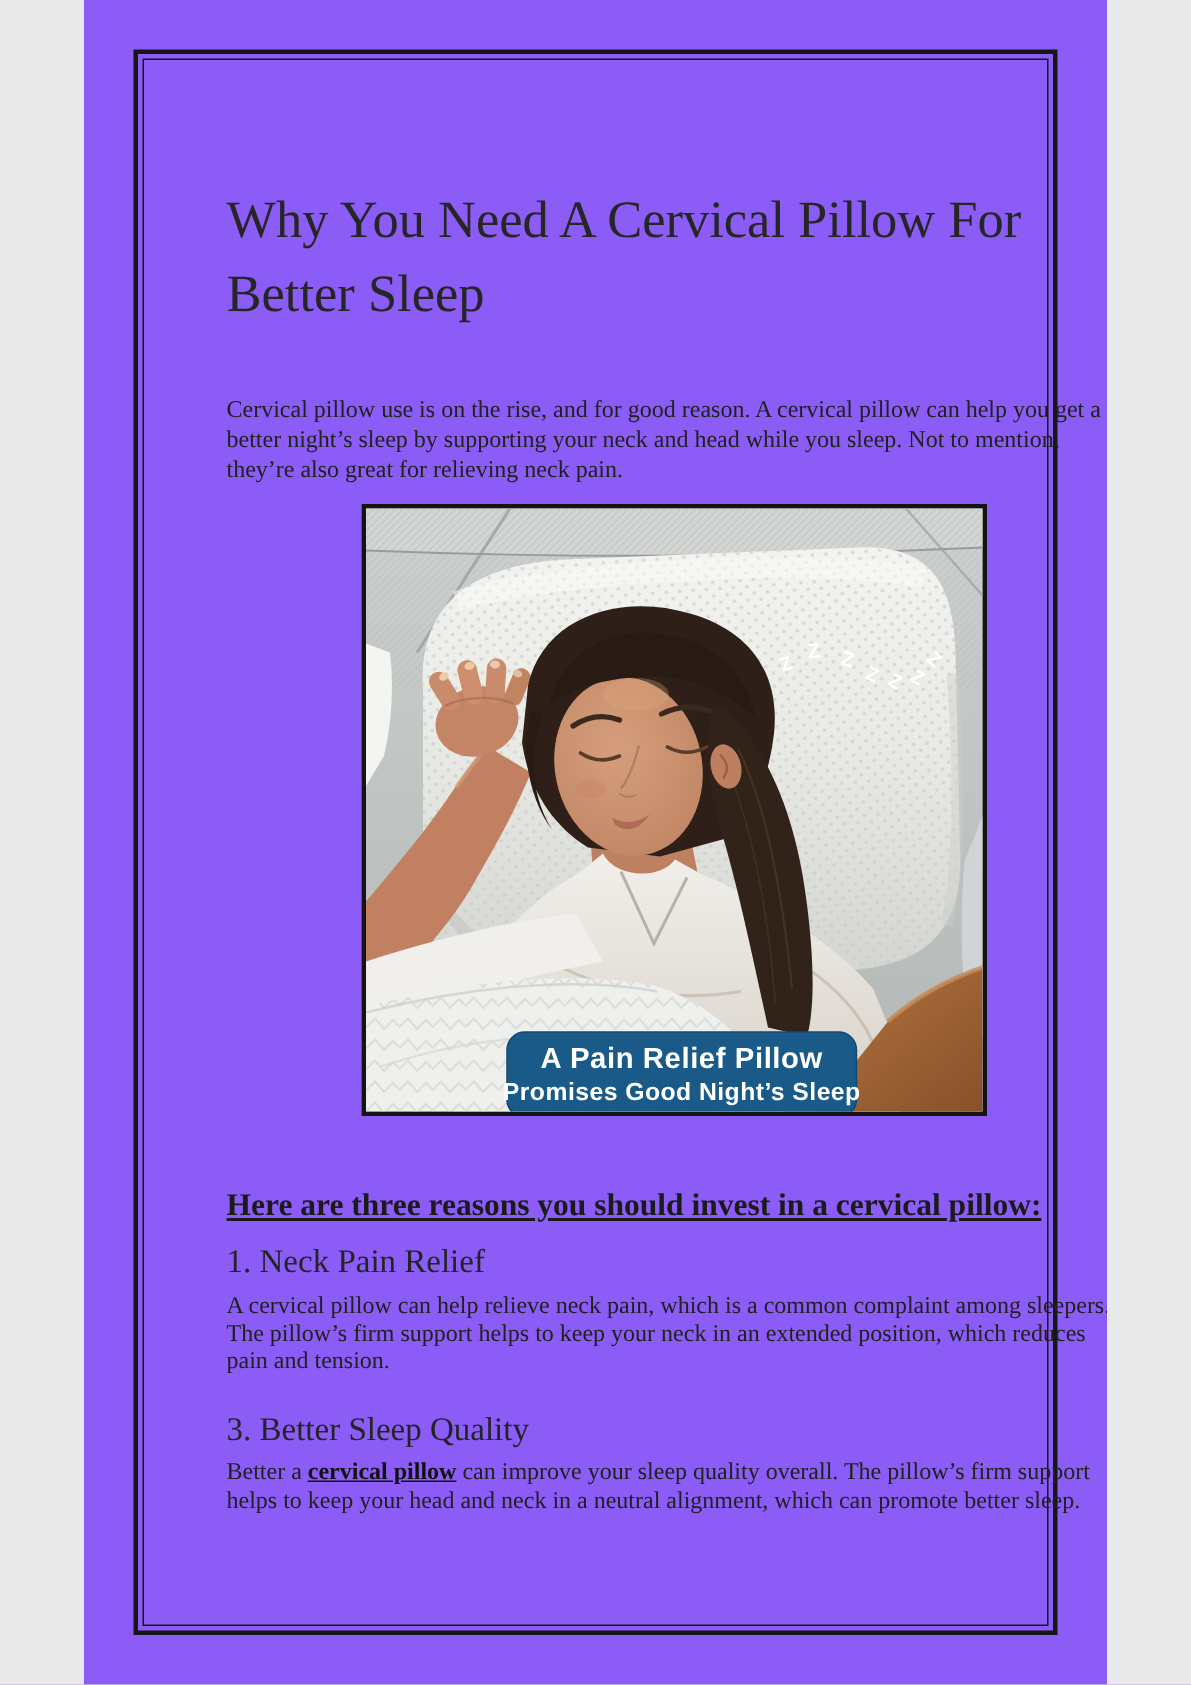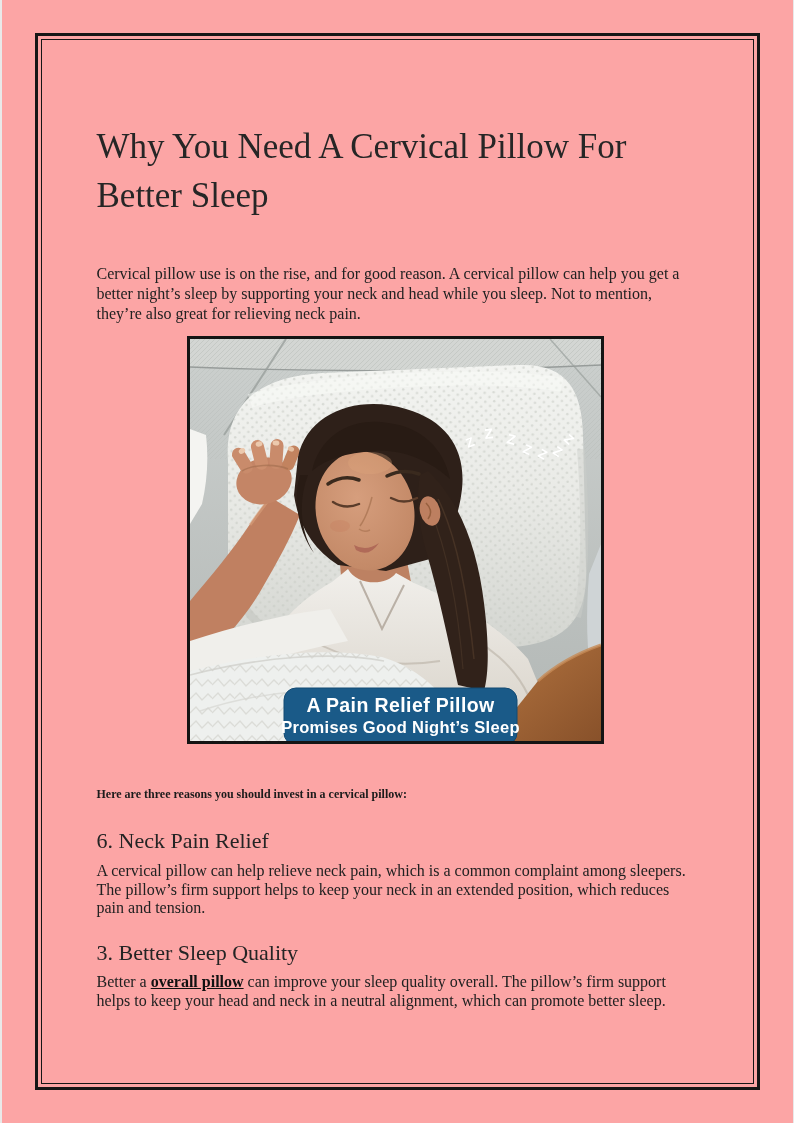--- a/index.html
+++ b/index.html
@@ -1,33 +1,33 @@
 <!DOCTYPE html>
 <html><head>
 <meta charset="utf-8">
 <style>
   html,body{margin:0;padding:0;background:#e9e9e9;}
   .page{
-    position:relative;width:791px;height:1123px;margin:0 auto;
-    background:#fca5a5;overflow:hidden;
+    position:relative;width:682px;height:1123px;margin:0 auto;
+    background:#8b5cf6;overflow:hidden;
     font-family:"Liberation Serif",serif;color:#1f1f1f;
   }
   .frame-outer{position:absolute;inset:33px;border:3px solid #161616;pointer-events:none;}
   .frame-inner{position:absolute;inset:39px;border:1px solid #161616;pointer-events:none;}
 
   .doc-title{
     position:absolute;left:95px;top:99px;width:624px;
     font-size:35px;line-height:49px;font-weight:400;color:#262626;
   }
   .para{
     position:absolute;left:95px;width:604px;
     font-size:16px;line-height:20px;color:#212121;
   }
   .intro{top:248px;}
-  .lead{top:773px;font-weight:700;font-size:12px;line-height:19px;color:#1b1b1b;}
+  .lead{top:773px;font-weight:700;font-size:21px;line-height:19px;color:#1b1b1b;text-decoration:underline;}
   .sec-heading{
     position:absolute;left:95px;font-size:22px;line-height:26px;
     font-weight:400;color:#242424;
   }
   .h1{top:810px;}
   .h2{top:922px;}
   .sec-para{line-height:18.5px;}
   .p1{top:846px;}
   .p2{top:957px;}
   .inline-link{color:#111111;font-weight:700;text-decoration:underline;cursor:pointer;}
@@ -185,18 +185,18 @@
       <g>
         <rect x="94" y="349" width="233" height="57" rx="12" fill="#1a5a88" stroke="#134a73" stroke-width="1"></rect>
         <text x="210.5" y="373" text-anchor="middle" fill="#ffffff" font-family="Liberation Sans, sans-serif" font-weight="700" font-size="19.5" letter-spacing="0.4">A Pain Relief Pillow</text>
         <text x="210.5" y="394" text-anchor="middle" fill="#ffffff" font-family="Liberation Sans, sans-serif" font-weight="600" font-size="16.5" letter-spacing="0.3">Promises Good Night’s Sleep</text>
       </g>
     </svg>
   </figure>
 
   <p class="para lead">Here are three reasons you should invest in a cervical pillow:</p>
 
-  <h2 class="sec-heading h1">6. Neck Pain Relief</h2>
+  <h2 class="sec-heading h1">1. Neck Pain Relief</h2>
   <p class="para sec-para p1">A cervical pillow can help relieve neck pain, which is a common complaint among sleepers. The pillow’s firm support helps to keep your neck in an extended position, which reduces pain and tension.</p>
 
   <h2 class="sec-heading h2">3. Better Sleep Quality</h2>
-  <p class="para sec-para p2"><span>Better a </span><a class="inline-link">overall pillow</a><span> can improve your sleep quality overall. The pillow’s firm support helps to keep your head and neck in a neutral alignment, which can promote better sleep.</span></p>
+  <p class="para sec-para p2"><span>Better a </span><a class="inline-link">cervical pillow</a><span> can improve your sleep quality overall. The pillow’s firm support helps to keep your head and neck in a neutral alignment, which can promote better sleep.</span></p>
 </div>
 
 </body></html>

